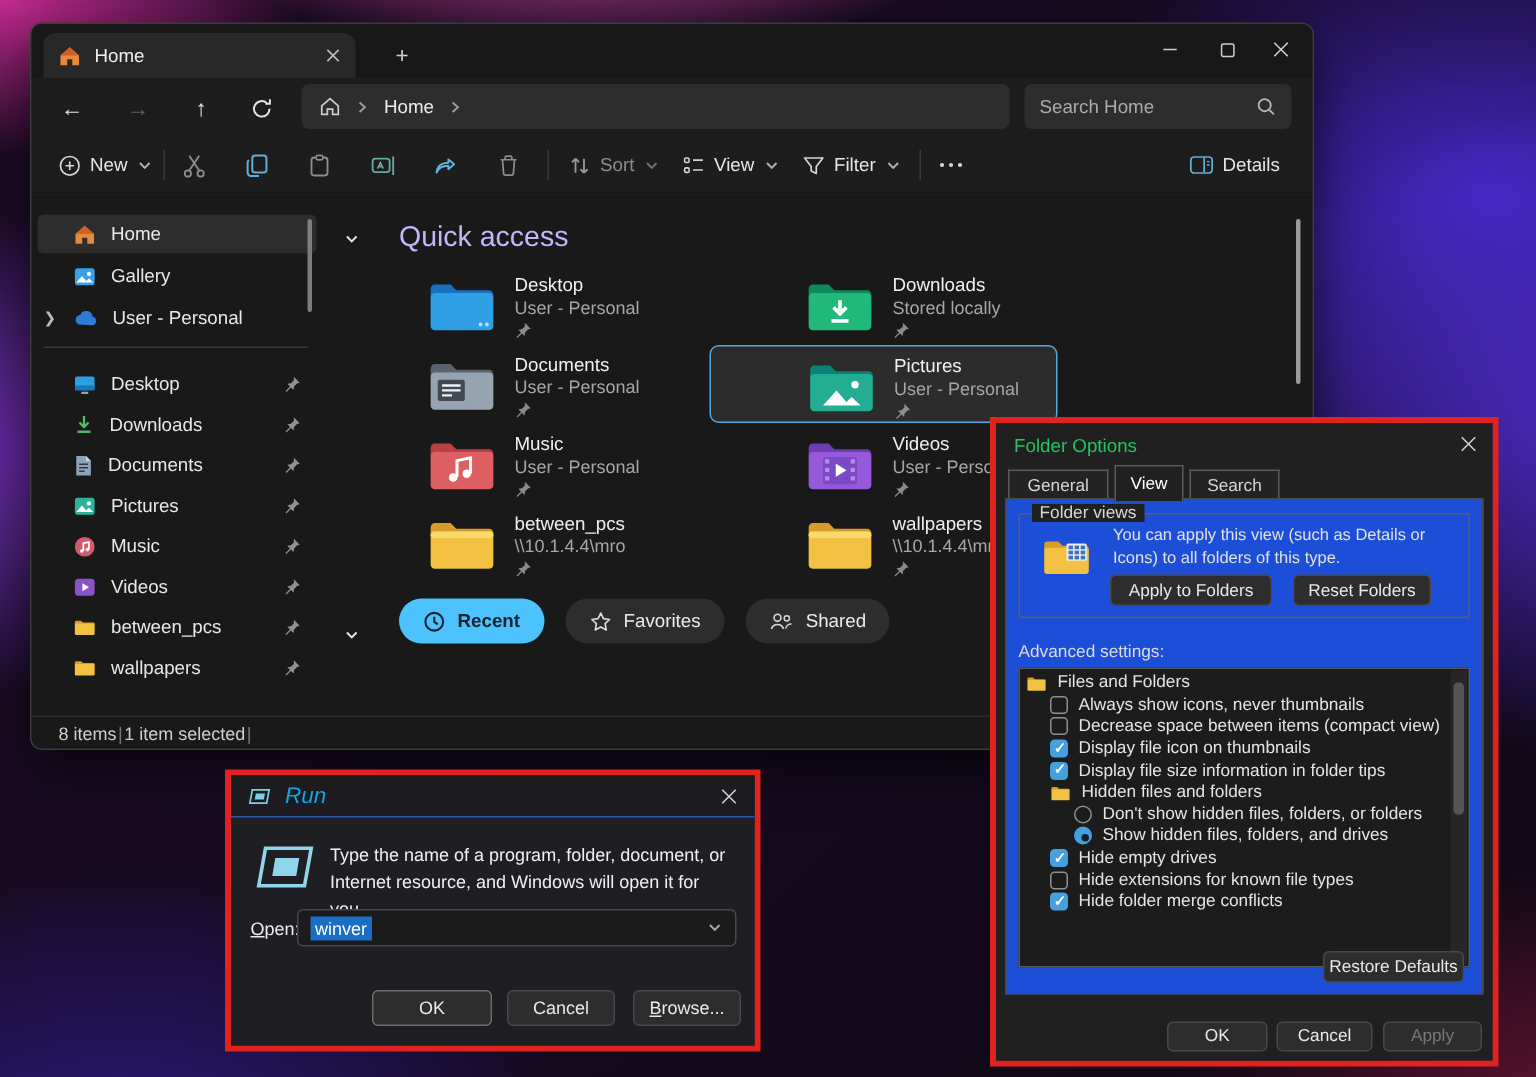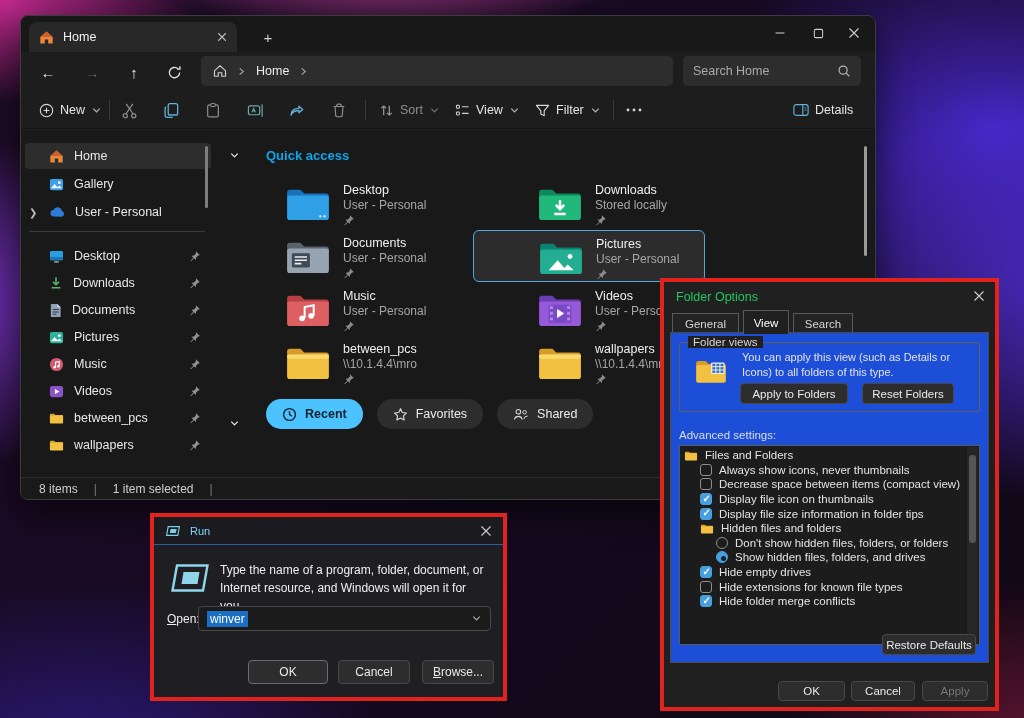--- a/index.html
+++ b/index.html
@@ -47,45 +47,45 @@
   
   .side-item{position:absolute;left:4px;width:186px;height:26px;border-radius:4px;display:flex;align-items:center;
     font-size:12.5px;color:#e8e8e8;padding-left:12px;gap:10px;}
   .side-item .exp{width:10px;font-size:10px;color:#bdbdbd;margin-left:-8px;}
   .side-item.sel{background:#2d2d2d;}
   .side-item .pin{margin-left:auto;margin-right:10px;opacity:.85;}
   .side-div{position:absolute;left:8px;width:176px;height:1px;background:#3a3a3a;}
   .side-scroll{position:absolute;left:184px;top:16px;width:3px;height:62px;background:#7d7d7d;border-radius:2px;}
   
   .qa-head{position:absolute;left:208px;top:18px;display:flex;align-items:center;gap:26px;}
-  .qa-title{font-size:13px;font-weight:bold;color:#0ea5e9;}
+  .qa-title{font-size:19px;font-weight:normal;color:#c4b5fd;}
   .tile{position:absolute;width:232px;height:52px;border-radius:6px;}
   .tile.sel{background:#2c2c2c;border:1px solid #58a6e0;}
   .tile .ficon{position:absolute;left:64px;top:7px;}
   .tile .tname{position:absolute;left:122px;top:6px;font-size:12.5px;color:#f0f0f0;white-space:nowrap;}
   .tile .tsub{position:absolute;left:122px;top:21px;font-size:12px;color:#a6a6a6;white-space:nowrap;}
   .tile .tpin{position:absolute;left:122px;top:37px;opacity:.8;}
   .pillrow{position:absolute;left:208px;top:269px;display:flex;align-items:flex-end;gap:14px;}
   .pill{height:30px;border-radius:16px;background:#2d2d2d;color:#ececec;display:flex;align-items:center;gap:8px;
     padding:0 16px;font-size:12.5px;}
   .pill.active{background:#4cc2ff;color:#11232e;font-weight:bold;}
   .main-scroll{position:absolute;right:8px;top:16px;width:3px;height:110px;background:#9a9a9a;border-radius:2px;}
   .statusbar{position:absolute;left:0;right:0;bottom:0;height:22px;background:#191919;border-top:1px solid #2c2c2c;
-    display:flex;align-items:center;gap:16px;padding-left:18px;font-size:12px;color:#cfcfcf;}
+    display:flex;align-items:center;gap:1px;padding-left:18px;font-size:12px;color:#cfcfcf;}
   .statusbar .sep{color:#7a7a7a;}
 
   
   .annot{position:absolute;border:4px solid #e0231e;}
   .run-frame{left:150px;top:513px;width:357px;height:188px;}
   .fo-frame{left:660px;top:278px;width:339px;height:433px;}
 
   
   .dlg{position:absolute;inset:0;background:#1f1f23;}
   .run-title{position:absolute;left:0;top:0;right:0;height:28px;display:flex;align-items:center;gap:9px;padding:0 11px;
-    font-size:11px;color:#7dd3fc;border-bottom:1px solid rgba(47,111,214,.75);background:#1c1c20;}
+    font-size:15px;color:#0ea5e9;border-bottom:1px solid rgba(47,111,214,.75);background:#1c1c20;font-style:italic;}
   .run-title .x{margin-left:auto;}
   .run-msg{position:absolute;left:66px;top:44px;width:272px;font-size:12px;line-height:1.5;color:#f0f0f0;}
   .run-openlbl{position:absolute;left:13px;top:95px;font-size:12px;color:#ececec;}
   .ufirst{display:inline-block;}
   .ufirst::first-letter{text-decoration:underline;}
   .run-combo{position:absolute;left:44px;top:89px;width:293px;height:25px;background:#1b1b1b;border:1px solid #484848;
     border-radius:4px;display:flex;align-items:center;padding:0 8px;font-size:12px;}
   .run-combo .selval{background:#1a6fc4;color:#fff;padding:1px 3px;}
   .run-combo .cchev{margin-left:auto;color:#a8a8a8;}
   .btn{display:flex;align-items:center;justify-content:center;background:#2d2d2d;border:1px solid #484848;

